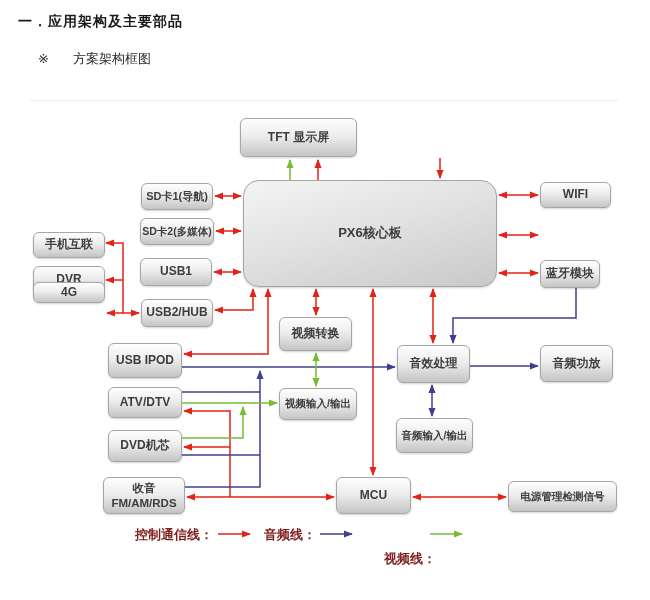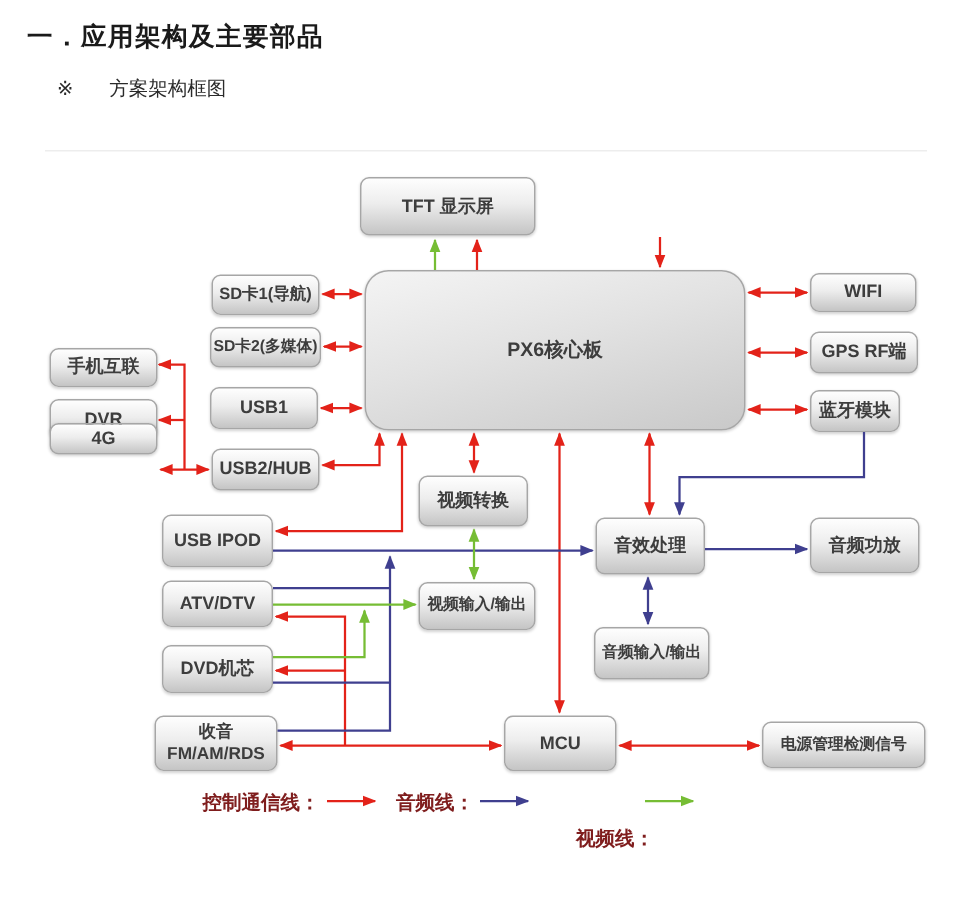--- a/index.html
+++ b/index.html
@@ -1,19 +1,19 @@
 <!DOCTYPE html>
 <html><head>
 <meta charset="utf-8">
 <style>
   html,body{margin:0;padding:0;}
   body{width:650px;height:600px;background:#ffffff;font-family:"Liberation Sans","DejaVu Sans",sans-serif;overflow:hidden;}
   .page{position:relative;width:650px;height:600px;background:#fff;}
 
-  .title{position:absolute;left:18px;top:13px;font-size:17px;font-weight:bold;color:#1a1a1a;letter-spacing:1px;}
+  .title{position:absolute;left:18px;top:13px;font-size:14px;font-weight:bold;color:#1a1a1a;letter-spacing:1px;}
   .subtitle{position:absolute;left:38px;top:50px;font-size:13px;font-weight:normal;color:#2a2a2a;}
   .subtitle .marker{margin-right:24px;}
   .divider{position:absolute;left:30px;top:100px;width:588px;height:1px;background:#ededed;}
 
   .nodes-layer{position:absolute;left:0;top:0;width:650px;height:600px;}
   .node{position:absolute;box-sizing:border-box;display:flex;flex-direction:column;align-items:center;justify-content:center;
         border:1px solid #a6a6a6;border-radius:6px;
         background:linear-gradient(180deg,#fefefe 0%,#ededed 45%,#c5c5c5 100%);
         box-shadow:0 1px 2px rgba(0,0,0,.18);
         font-weight:bold;color:#3d3d3d;font-size:12px;line-height:1.3;text-align:center;white-space:nowrap;}
@@ -69,23 +69,20 @@
         <span>DVR</span>
       </div>
       <div class="node n-g4" style="left: 33px; top: 282px; width: 72px; height: 21px;">
         <span>4G</span>
       </div>
       <div class="node n-px6" style="left: 243px; top: 180px; width: 254px; height: 107px; text-align: center;">
         <span>PX6核心板</span>
       </div>
       <div class="node n-wifi" style="left: 540px; top: 182px; width: 71px; height: 26px;">
         <span>WIFI</span>
-      </div>
-      <div class="node n-gps" style="left: 540px; top: 221px; width: 72px; height: 28px;">
-        <span>GPS RF端</span>
       </div>
       <div class="node n-bt" style="left: 540px; top: 260px; width: 60px; height: 28px;">
         <span>蓝牙模块</span>
       </div>
       <div class="node n-vidconv" style="left: 279px; top: 317px; width: 73px; height: 34px;">
         <span>视频转换</span>
       </div>
       <div class="node n-usbipod" style="left: 108px; top: 343px; width: 74px; height: 35px;">
         <span>USB IPOD</span>
       </div>

